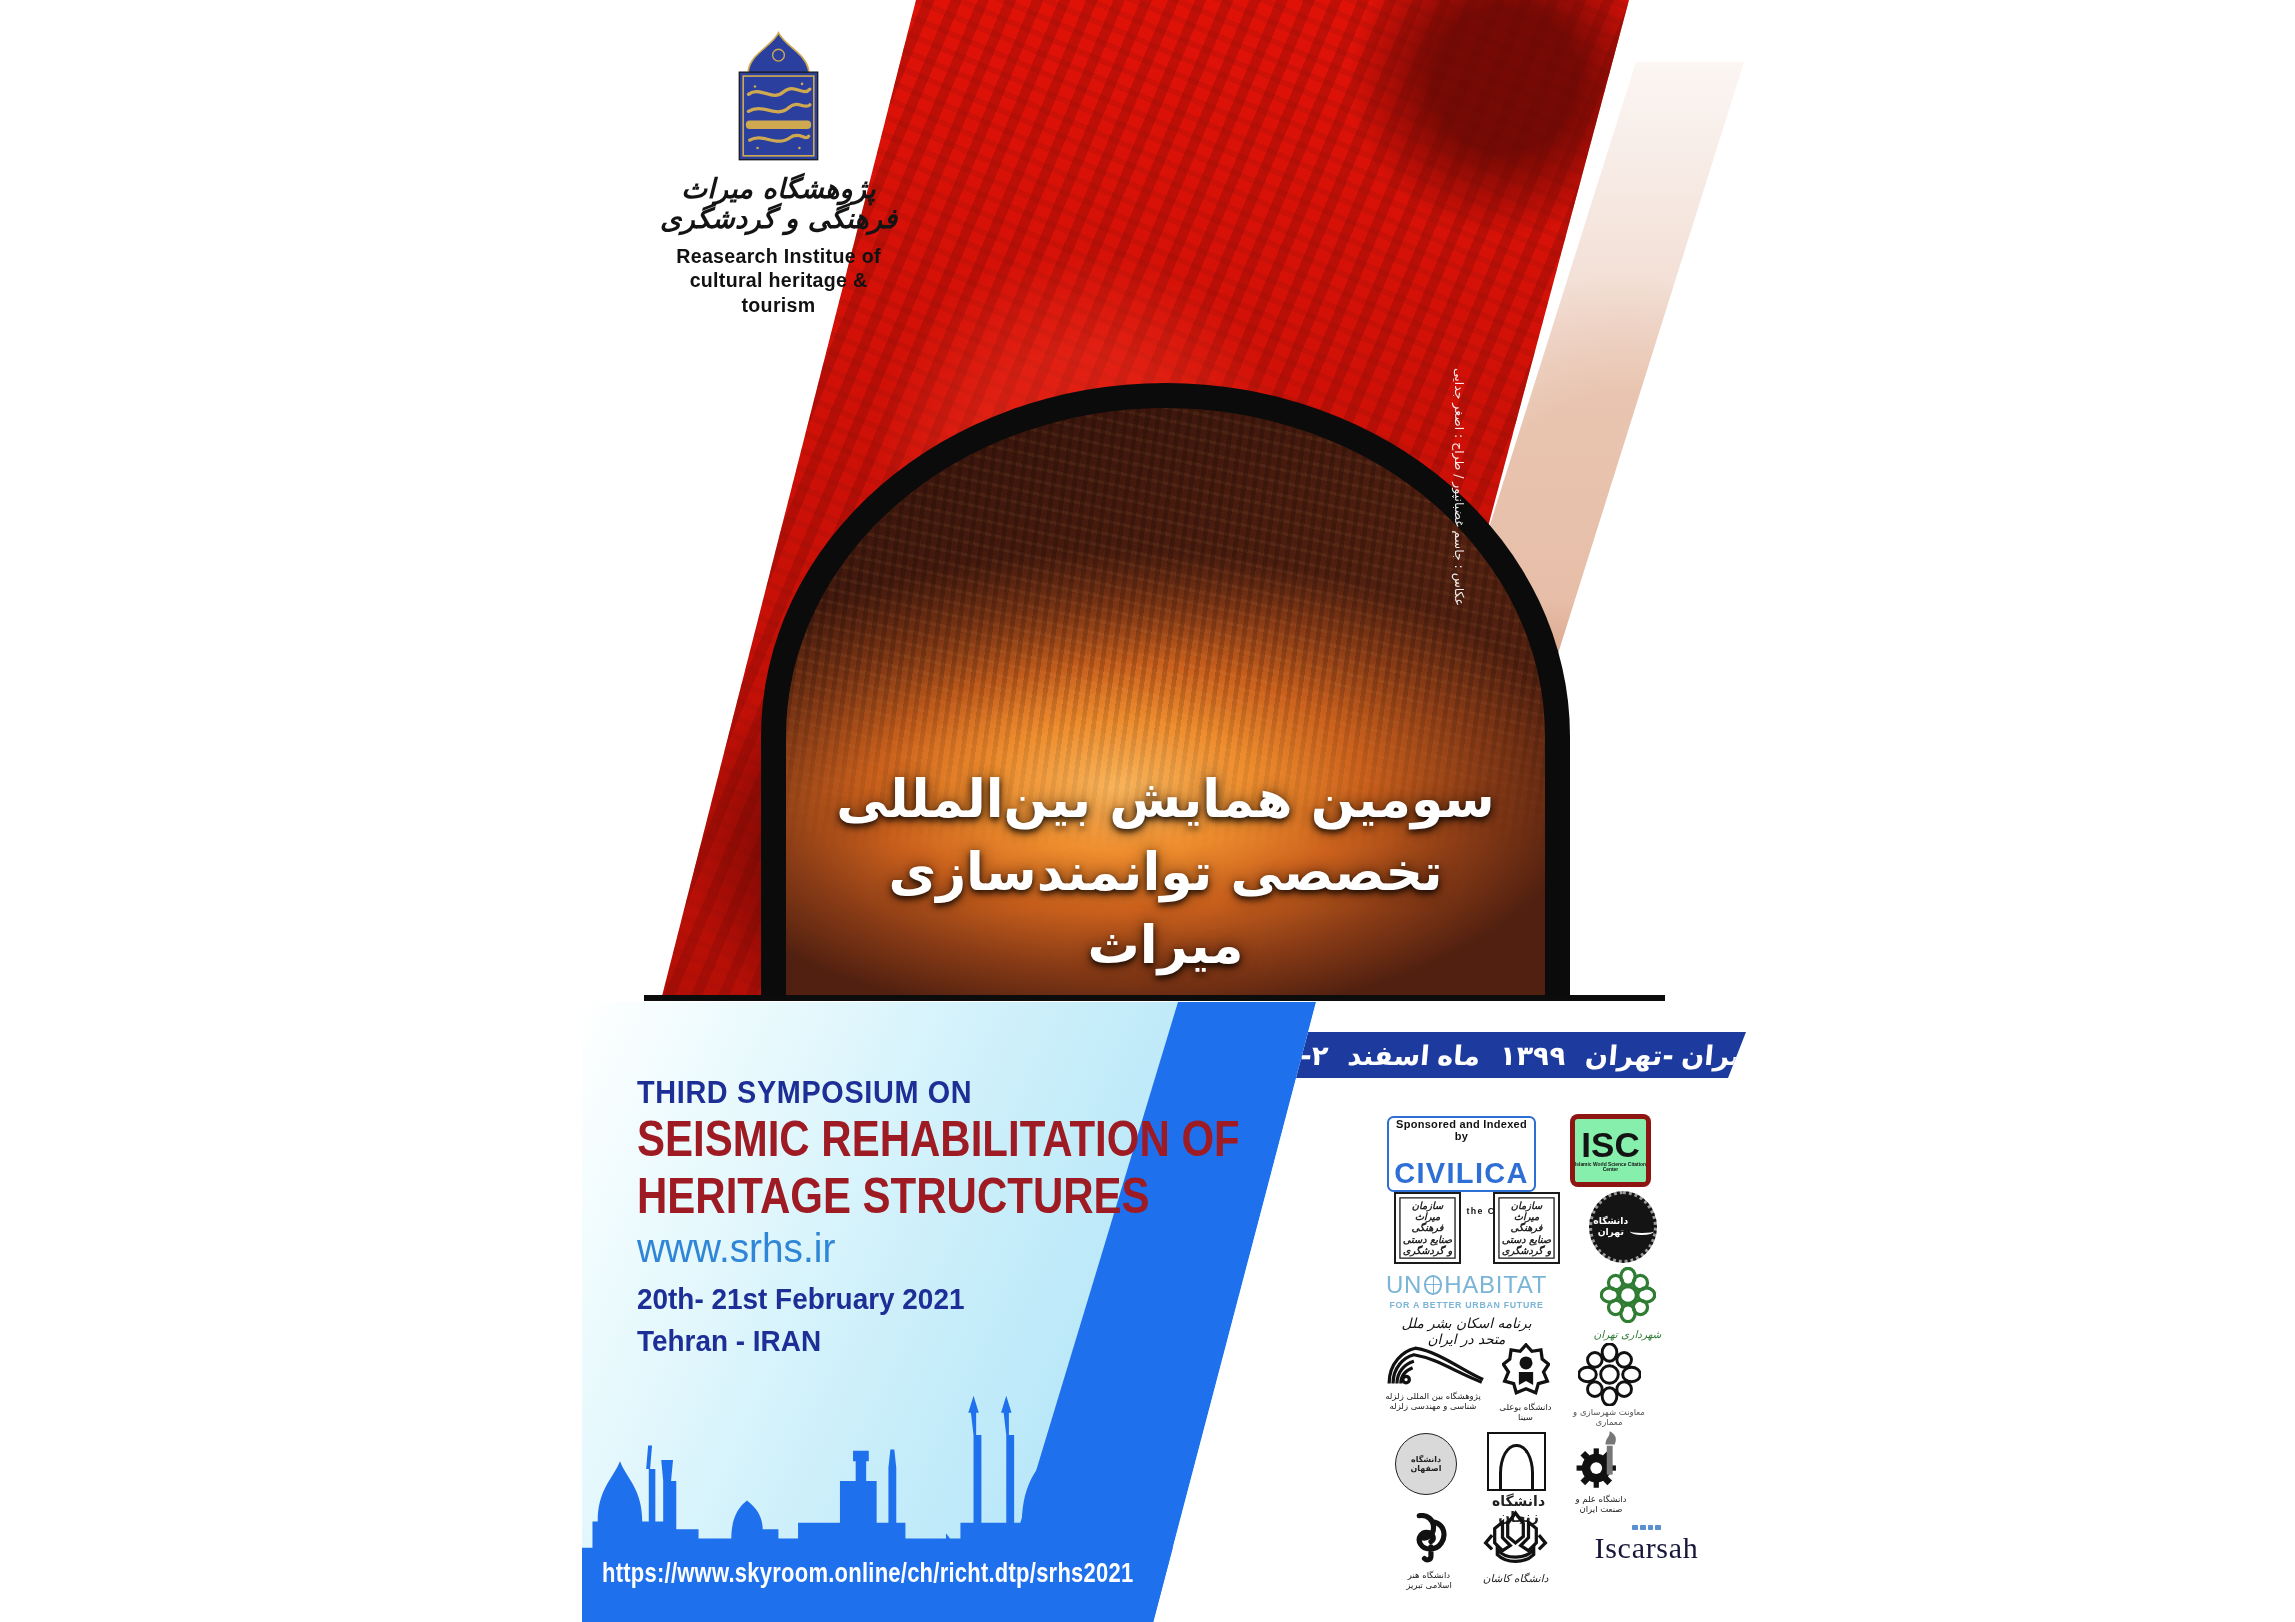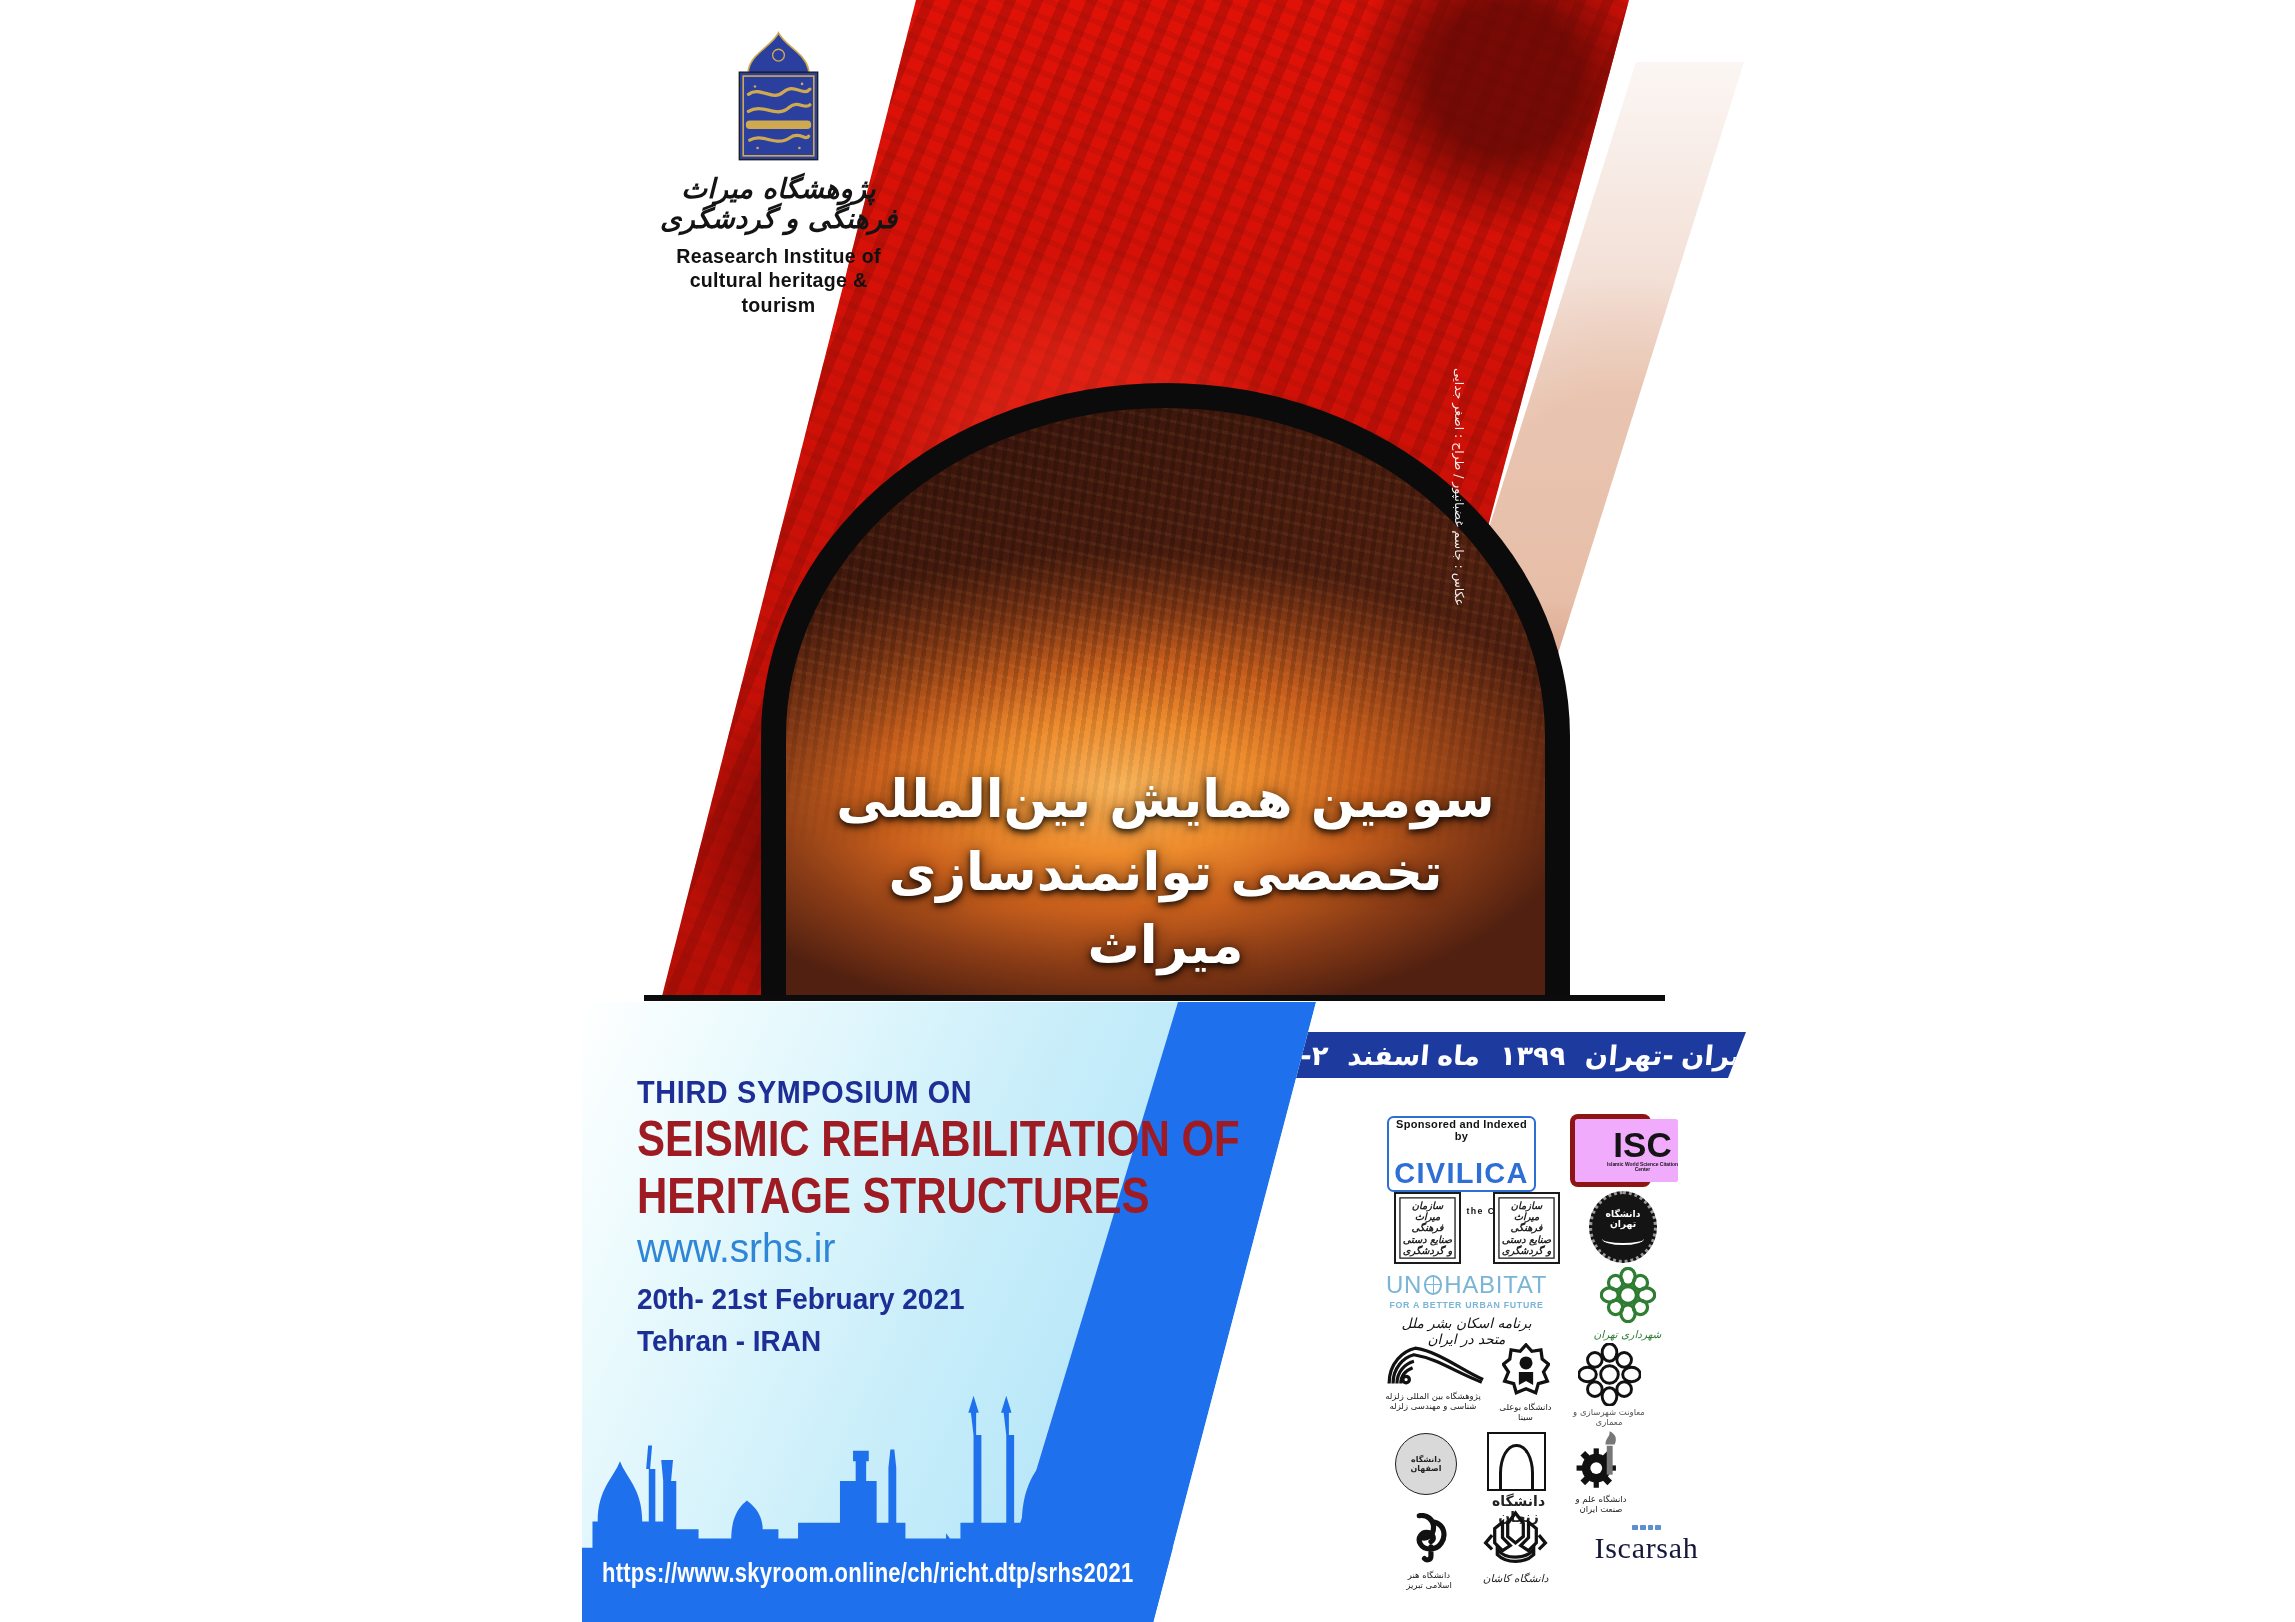--- a/index.html
+++ b/index.html
@@ -89,31 +89,31 @@
 
   
   .logo-cell{position:absolute;text-align:center;color:#111;}
   .cap{display:block;font-size:8.5px;line-height:1.15;color:#222;}
   #civilica{left:1387px;top:1116px;width:145px;height:72px;border:2.6px solid #2e6fd6;border-radius:6.5px;
       background:#fff;display:flex;flex-direction:column;gap:18px;}
   #civilica .l1{font-size:11px;font-weight:700;letter-spacing:0.3px;}
   #civilica .l2{font-size:29px;font-weight:700;color:#2e6fd6;letter-spacing:1.3px;line-height:.95;}
   #civilica .l3{font-size:8.8px;font-weight:700;letter-spacing:1.4px;}
   #isc{left:1570px;top:1114px;width:81px;height:73px;background:#8e1511;border-radius:7.9px;padding:4.6px;box-sizing:border-box;}
-  #isc .inner{width:100%;height:100%;background:#f0abfc;border-radius:2.6px;display:flex;flex-direction:column;
-      align-items:center;justify-content:center;padding-left:32px;}
+  #isc .inner{width:100%;height:100%;background:#86efac;border-radius:2.6px;display:flex;flex-direction:column;
+      align-items:center;justify-content:center;}
   #isc .name{font-size:35px;font-weight:700;color:#141414;line-height:.9;}
   #isc .sub{font-size:4.9px;font-weight:700;color:#141414;margin-top:2px;}
   .heritage-sq{width:67px;height:72px;border:2px solid #1a1a1a;box-shadow:inset 0 0 0 3.3px #fff,inset 0 0 0 4.6px #1a1a1a;
       background:#fff;display:flex;align-items:center;justify-content:center;padding:5.2px;box-sizing:border-box;}
   .heritage-sq .cap{font-size:9.8px;font-style:italic;font-weight:700;}
   #heritage1{left:1394px;top:1192px;} #heritage2{left:1493px;top:1192px;}
   #univ-tehran{left:1589px;top:1191px;width:71px;}
   #ut-circle{width:68px;height:72px;border-radius:50%;background:#141414;border:3.3px dotted #9a9a9a;
-      box-sizing:border-box;display:flex;flex-direction:column;align-items:center;justify-content:center;color:#fff;}
+      box-sizing:border-box;display:flex;align-items:center;justify-content:center;color:#fff;}
   #ut-circle .cap{color:#fff;font-size:9.2px;font-weight:700;}
   #ut-wings{width:42px;height:10.5px;border-radius:0 0 39px 39px/0 0 11.8px 11.8px;border-bottom:2.6px solid #fff;margin-top:2.6px;}
   #un-habitat{left:1386px;top:1271px;width:161px;}
   #unh-row{display:flex;align-items:center;justify-content:center;gap:2px;color:#7ab4d6;font-weight:400;font-size:24px;letter-spacing:0.7px;}
   #unh-globe{width:19.6px;height:19.6px;border:2px solid #7ab4d6;border-radius:50%;box-sizing:border-box;
       background:
         linear-gradient(0deg, rgba(0,0,0,0) 7.9px, #7ab4d6 7.9px 9.2px, rgba(0,0,0,0) 9.2px),
         linear-gradient(90deg, rgba(0,0,0,0) 7.2px, #7ab4d6 7.2px 8.5px, rgba(0,0,0,0) 8.5px);}
   #unh-tag{font-size:8.8px;color:#7ab4d6;font-weight:700;letter-spacing:0.7px;margin-top:0.7px;}
   #unh-fa{font-size:13.7px;font-style:italic;margin-top:5.2px;color:#111;}

